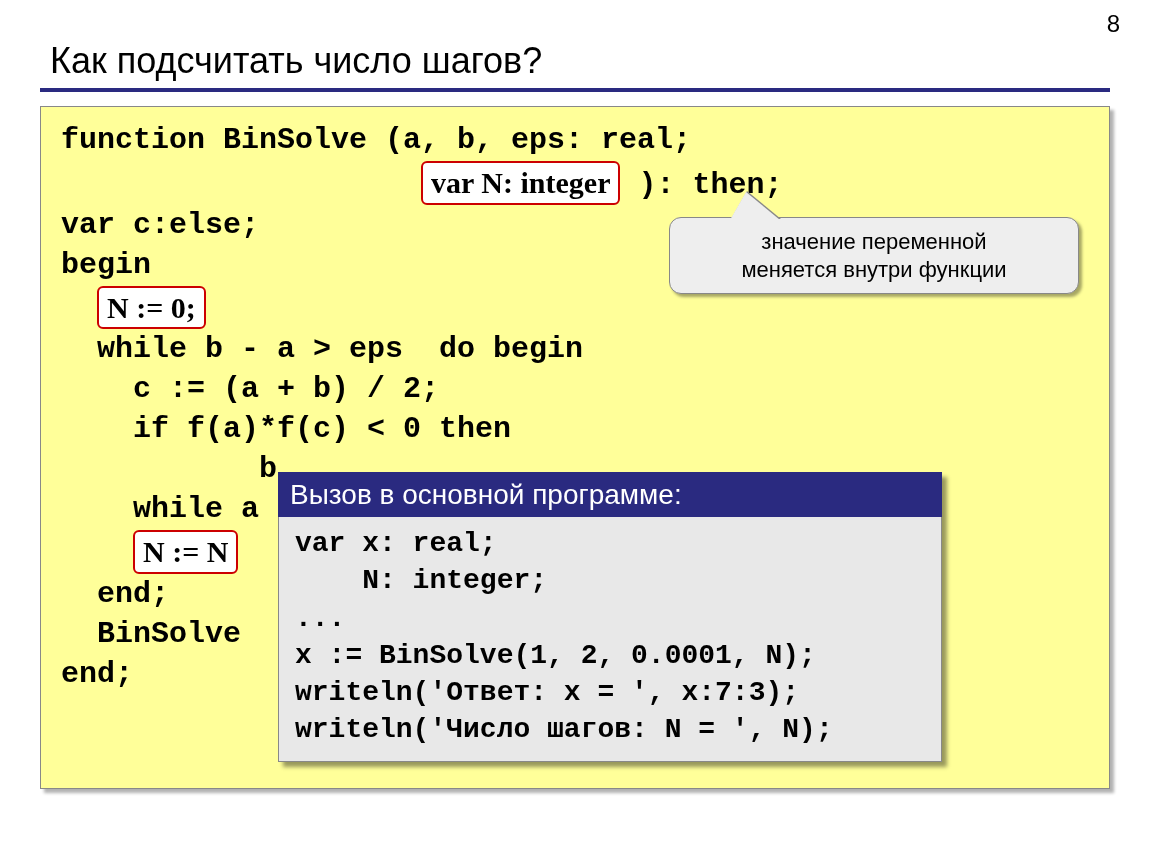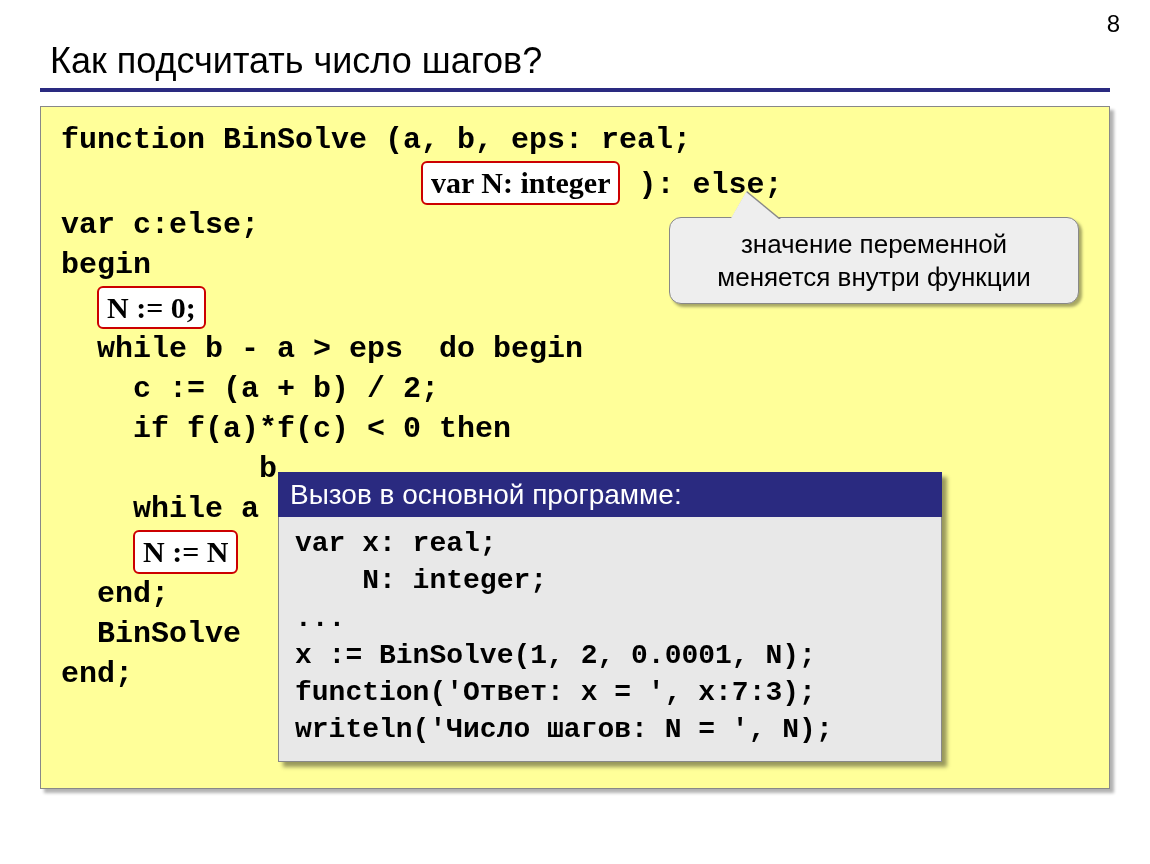--- a/index.html
+++ b/index.html
@@ -63,21 +63,21 @@
     top: 110px;
     right: 30px;
     width: 410px;
     background: #eee;
     border: 1px solid #888;
     border-radius: 12px;
     box-shadow: 3px 3px 3px rgba(0,0,0,0.35);
     padding: 10px 14px;
     font-family: Arial, sans-serif;
     font-weight: normal;
-    font-size: 26px;
+    font-size: 22px;
     text-align: center;
     white-space: normal;
     line-height: 1.25;
   }
   .callout::before {
     content: "";
     position: absolute;
     top: -26px;
     left: 60px;
     width: 0; height: 0;
@@ -117,21 +117,21 @@
 </style>
 </head>
 <body>
 
 <div class="slide">
   <div class="page-num">8</div>
   <div class="title">Как подсчитать число шагов?</div>
   <hr class="rule">
 
   <div class="yellow-box"><span>function BinSolve (a, b, eps: real;</span>
-<span>                    </span><span class="hl">var N: integer</span><span> ): else;</span>
+<span>                    </span><span class="hl">var N: integer</span><span> ): then;</span>
 <span>var c:else;</span>
 <span>begin</span>
 <span>  </span><span class="hl">N := 0;</span>
 <span>  while b - a &gt; eps  do begin</span>
 <span>    c := (a + b) / 2;</span>
 <span>    if f(a)*f(c) &lt; 0 then</span>
 <span>           b</span>
 <span>    while a</span>
 <span>    </span><span class="hl">N := N</span>
 <span>  end;</span>
@@ -142,16 +142,16 @@
       <span>меняется внутри функции</span>
     </div>
   </div>
 
   <div class="sub-panel">
     <div class="sub-header">Вызов в основной программе:</div>
     <div class="sub-body"><span>var x: real;</span>
 <span>    N: integer;</span>
 <span>...</span>
 <span>x := BinSolve(1, 2, 0.0001, N);</span>
-<span>function('Ответ: x = ', x:7:3);</span>
+<span>writeln('Ответ: x = ', x:7:3);</span>
 <span>writeln('Число шагов: N = ', N);</span></div>
   </div>
 </div>
 
 </body></html>

